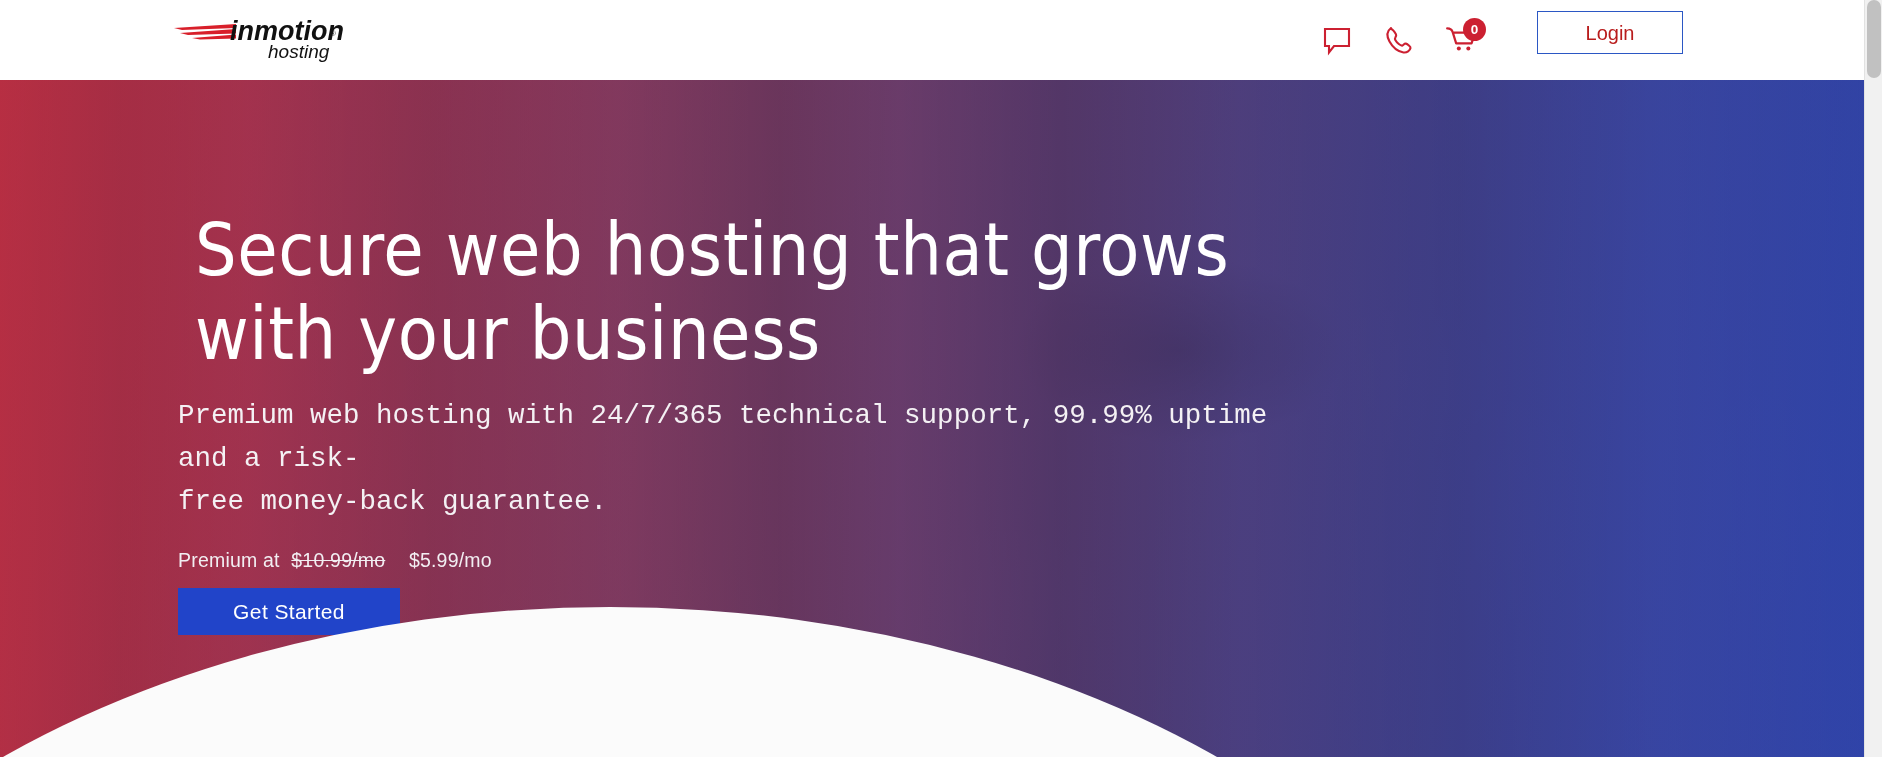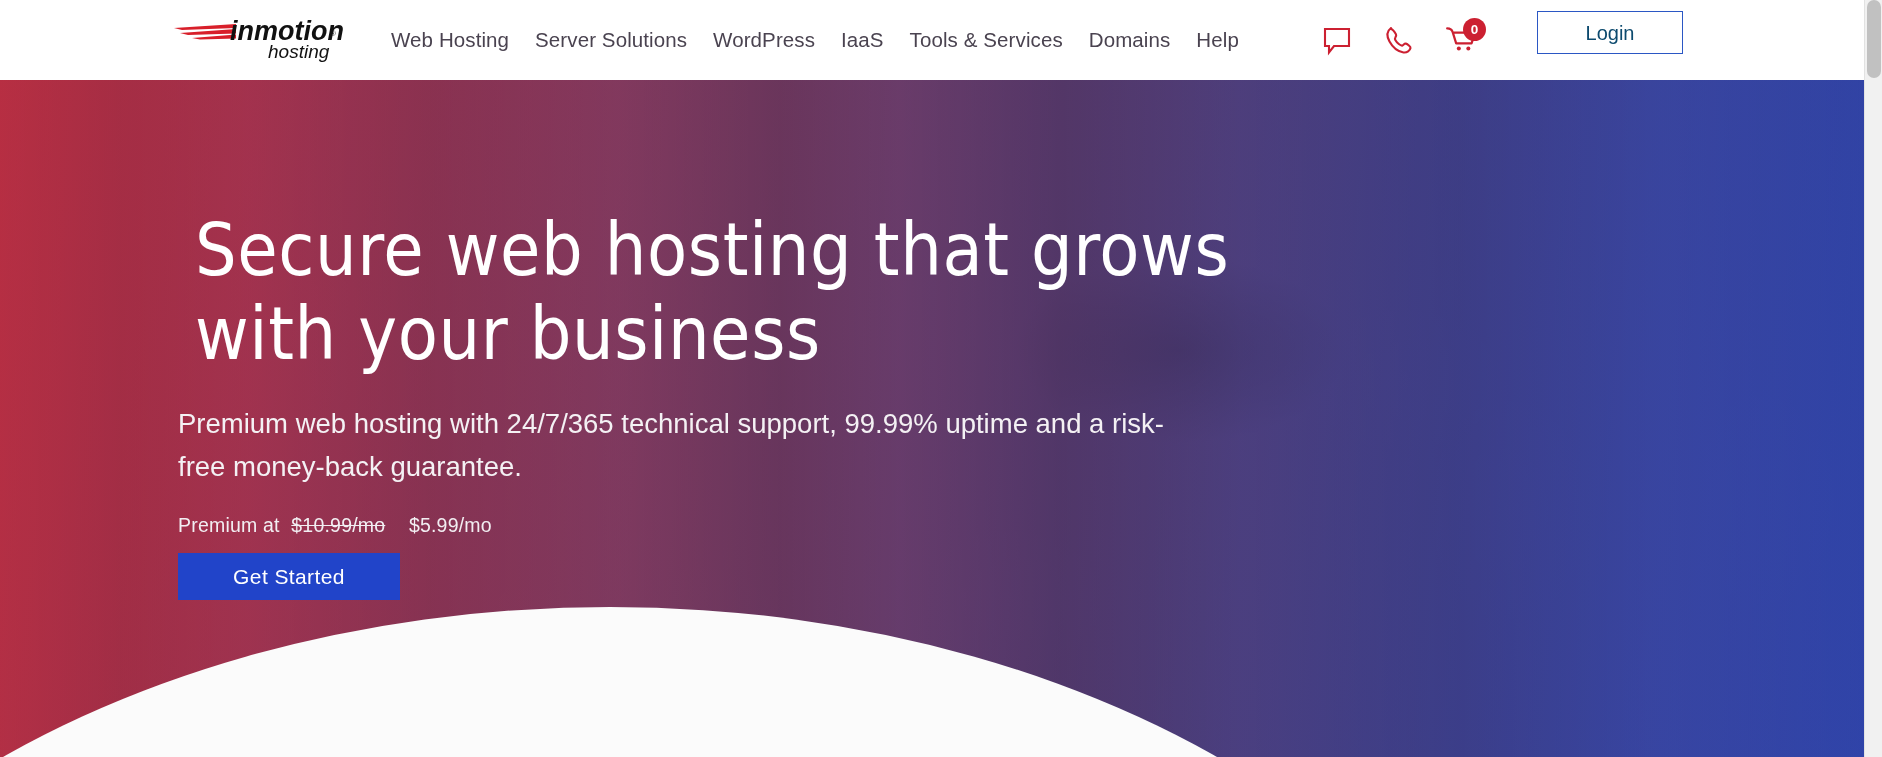--- a/index.html
+++ b/index.html
@@ -95,21 +95,21 @@
   }
 
   .login-btn {
     position: absolute;
     left: 1537px;
     top: 11px;
     width: 146px;
     height: 43px;
     border: 1.6px solid #2b57c4;
     background: transparent;
-    color: #0c4a6e;
+    color: #b91c1c;
     font-size: 20px;
     font-family: "Liberation Sans", sans-serif;
     cursor: pointer;
     line-height: 40px;
     text-align: center;
   }
 
   
   .hero {
     position: absolute;
@@ -180,22 +180,22 @@
     font-weight: 300;
     font-size: 73px;
     line-height: 84px;
     color: #ffffff;
     letter-spacing: .6px;
     white-space: pre-line;
     margin-left: 17px;
   }
 
   .hero-sub {
-    margin-top: 26px;
-    font-family: Liberation Sans, sans-serif;
+    margin-top: 18px;
+    font-family: Liberation Mono, monospace;
     font-weight: 300;
     font-size: 27.5px;
     line-height: 43px;
     color: #f4f1f4;
     width: 1115px;
     white-space: pre-line;
   }
 
   .hero-price {
     margin-top: 26px;
@@ -269,29 +269,20 @@
       <g>
         <path d="M2 16 L64 12 L64 16 L10 18 Z" fill="#d81f2a"></path>
         <path d="M8 21 L64 17 L64 21.5 L16 23 Z" fill="#d81f2a"></path>
         <path d="M20 26 L64 22.5 L64 26.5 L28 27.5 Z" fill="#d81f2a"></path>
       </g>
       <text x="58" y="28" font-family="'Liberation Sans',sans-serif" font-size="27" font-weight="bold" font-style="italic" fill="#111111">inmotion</text>
       <text x="158" y="24" font-family="'Liberation Sans',sans-serif" font-size="8" fill="#111111">®</text>
       <text x="96" y="46" font-family="'Liberation Sans',sans-serif" font-size="19" font-style="italic" fill="#111111">hosting</text>
     </svg>
 
-    <nav class="nav">
-      <span class="nav-item">Web Hosting</span>
-      <span class="nav-item">Server Solutions</span>
-      <span class="nav-item">WordPress</span>
-      <span class="nav-item">IaaS</span>
-      <span class="nav-item">Tools &amp; Services</span>
-      <span class="nav-item">Domains</span>
-      <span class="nav-item">Help</span>
-    </nav>
 
     <div class="header-icons">
 
       <svg class="hicon" viewBox="0 0 34 34">
         <path d="M5 6 H29 V23 H14 L9 29.5 V23 H5 Z" fill="none" stroke="#cc2031" stroke-width="2.1" stroke-linejoin="miter"></path>
       </svg>
 
       <svg class="hicon" viewBox="0 0 34 34">
         <path d="M9 5 C5 8 4.5 13 7.5 18.5 C10.5 24 16 28.5 21.5 29.5 C25 30 28 27.5 28.5 25
                  C28.8 23.6 25.5 21.2 23.8 20.6 C22.4 20.2 21.2 22.4 20.2 22.6

